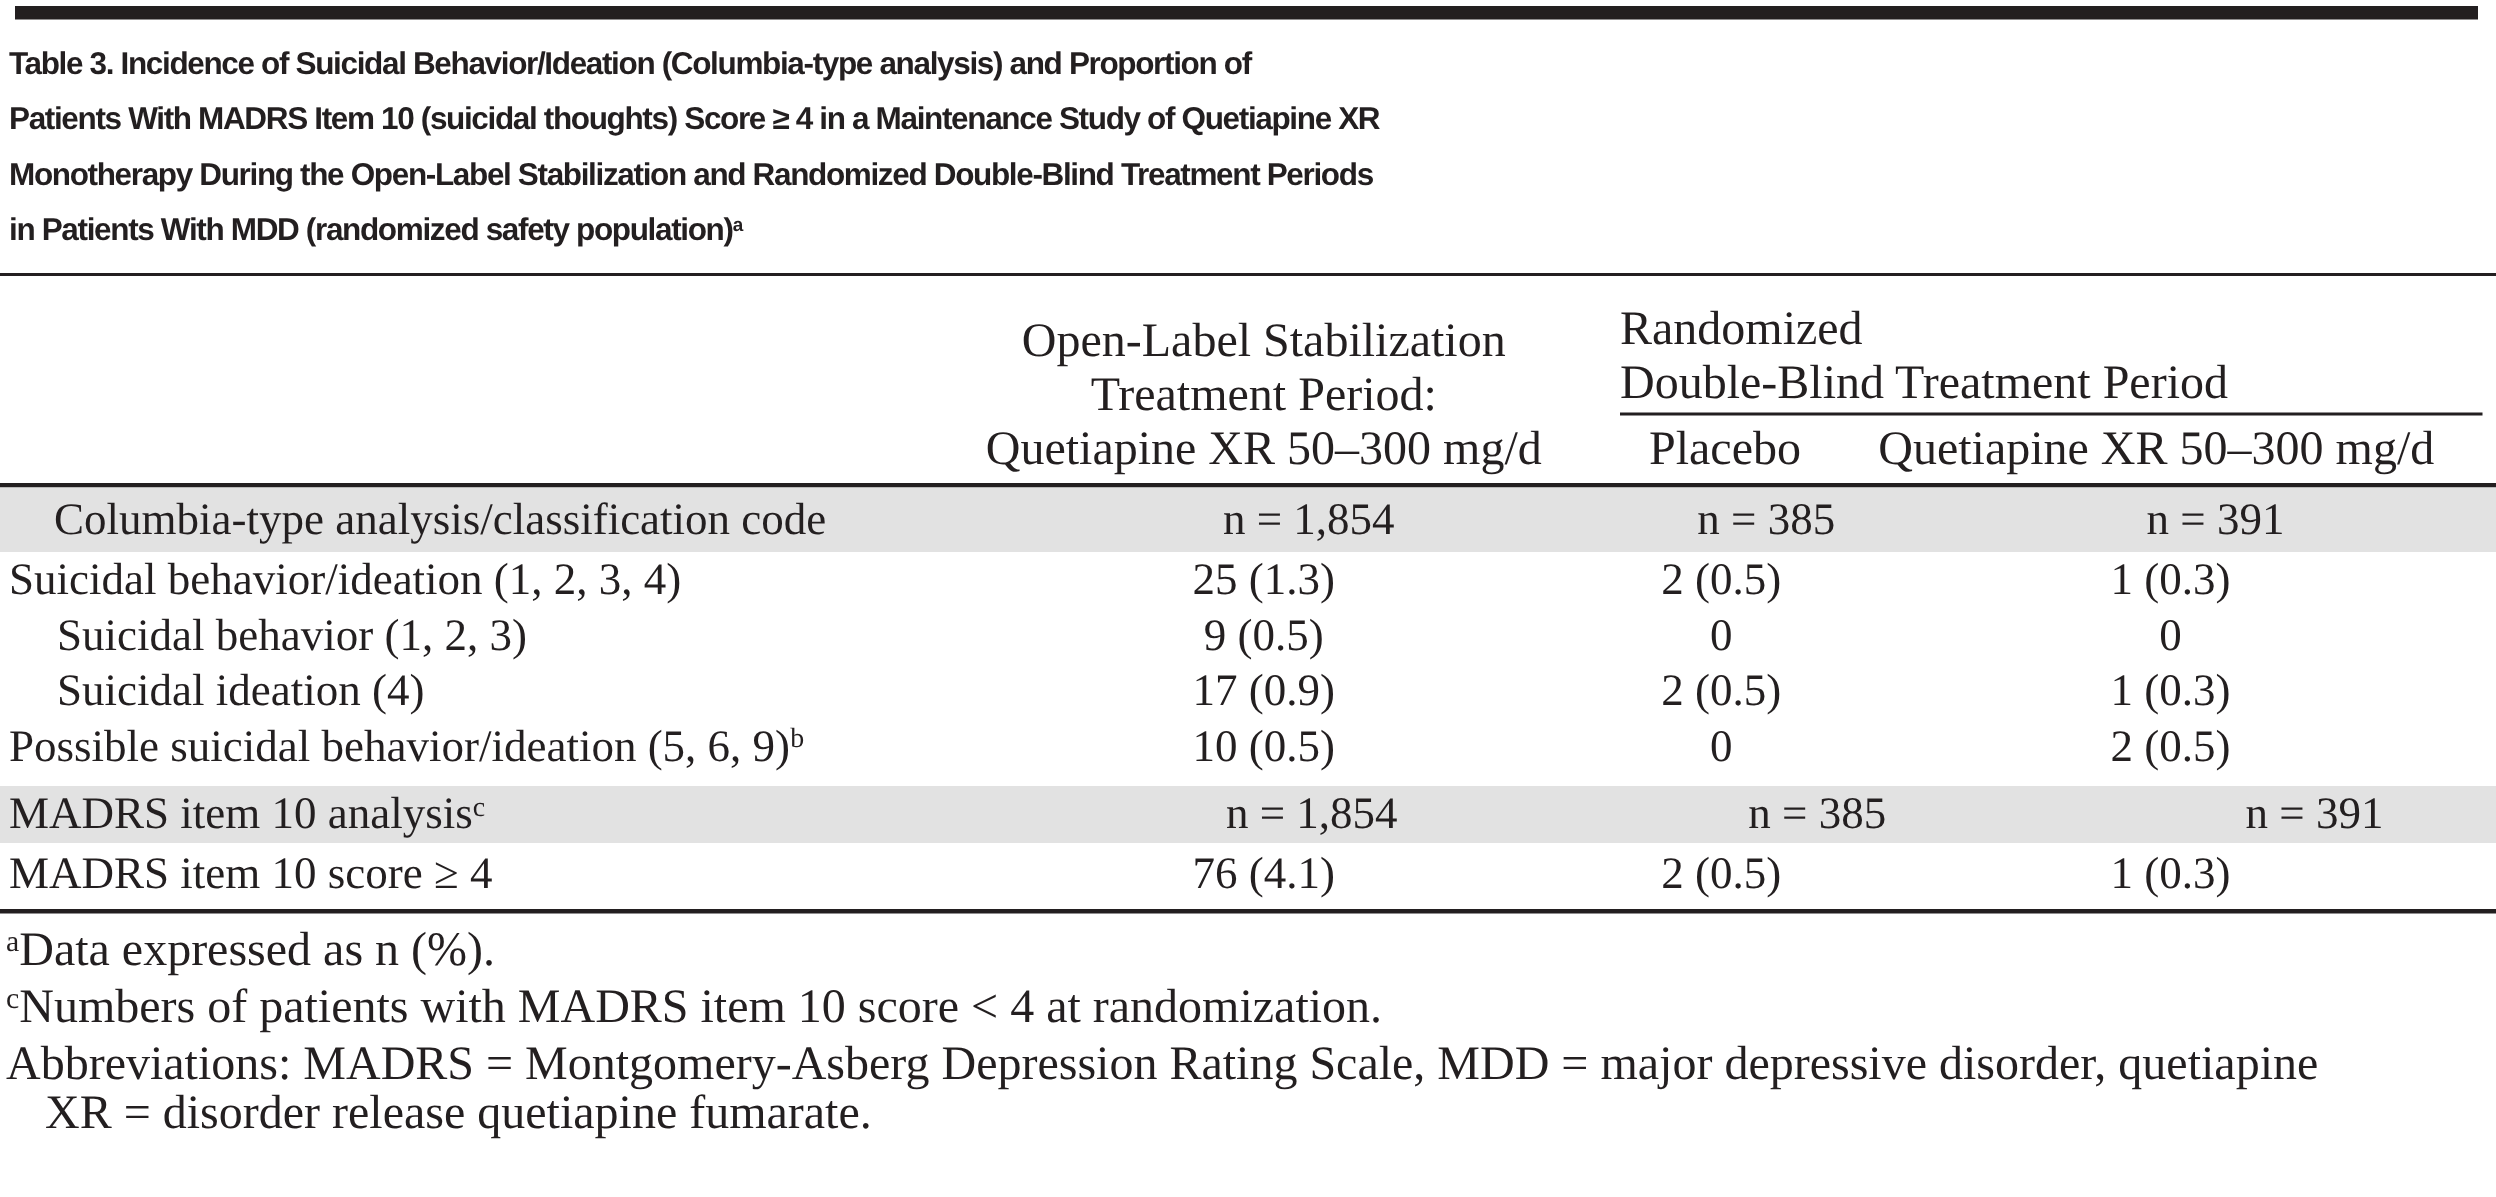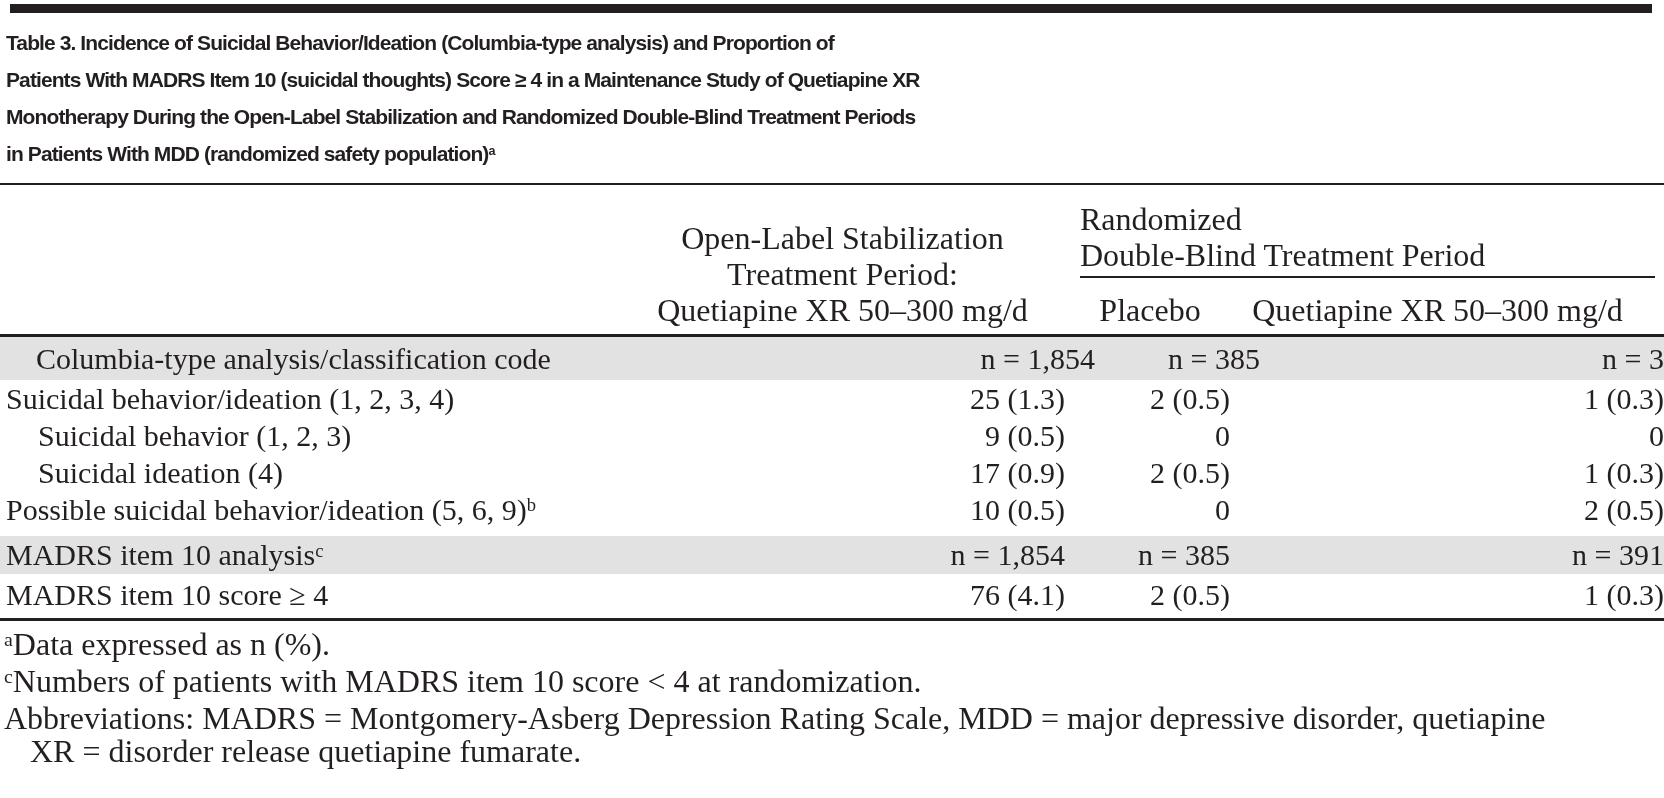--- a/index.html
+++ b/index.html
@@ -25,36 +25,36 @@
 
   .rule-title{height:2px;background:var(--ink);margin-top:7px;}
 
   
   .thead{display:grid;grid-template-columns:620px 445px 599px;
          padding:16px 0 6px;font-size:32px;align-items:end;}
   .ol-head{text-align:center;line-height:36px;}
   .rand-group{padding:0 9px 0 15px;}
   .rand-title{text-align:left;line-height:36px;border-bottom:2px solid var(--ink);
               padding-bottom:3px;}
-  .rand-cols{display:grid;grid-template-columns:140px auto;line-height:36px;padding-top:14px;}
+  .rand-cols{display:grid;grid-template-columns:140px auto;line-height:36px;padding-top:3px;}
   .rand-cols div{text-align:center;white-space:nowrap;}
 
   .rule-heavy{height:3px;background:var(--ink);}
   .rule-mid{height:3px;background:var(--ink);margin-top:3px;}
 
   
   .trow{display:grid;grid-template-columns:620px 445px 165px 434px;
         align-items:center;font-size:30px;}
   .trow .lbl{padding-left:6px;white-space:nowrap;}
   .trow .lbl.indent{padding-left:38px;}
-  .trow .val{text-align:right;white-space:nowrap;}
+  .trow .val{text-align:center;white-space:nowrap;}
   .trow.shaded{background:var(--row-shade);}
   .r-tall{height:43px;padding-left:30px;}
   .r-norm{height:37px;}
-  .r-shade2{height:38px;margin-top:8px;}
+  .r-shade2{height:38px;margin-top:8px;gap:32px;}
   .r-last{height:41px;}
   .trow sup{font-size:62%;position:relative;top:-0.45em;vertical-align:baseline;}
 
   
   .footnotes{font-size:32px;line-height:33px;padding:7px 6px 0 4px;}
   .footnotes div{white-space:nowrap;}
   .footnotes sup{font-size:62%;position:relative;top:-0.45em;vertical-align:baseline;}
   .footnotes .indent{padding-left:26px;}
 </style>
 </head>

